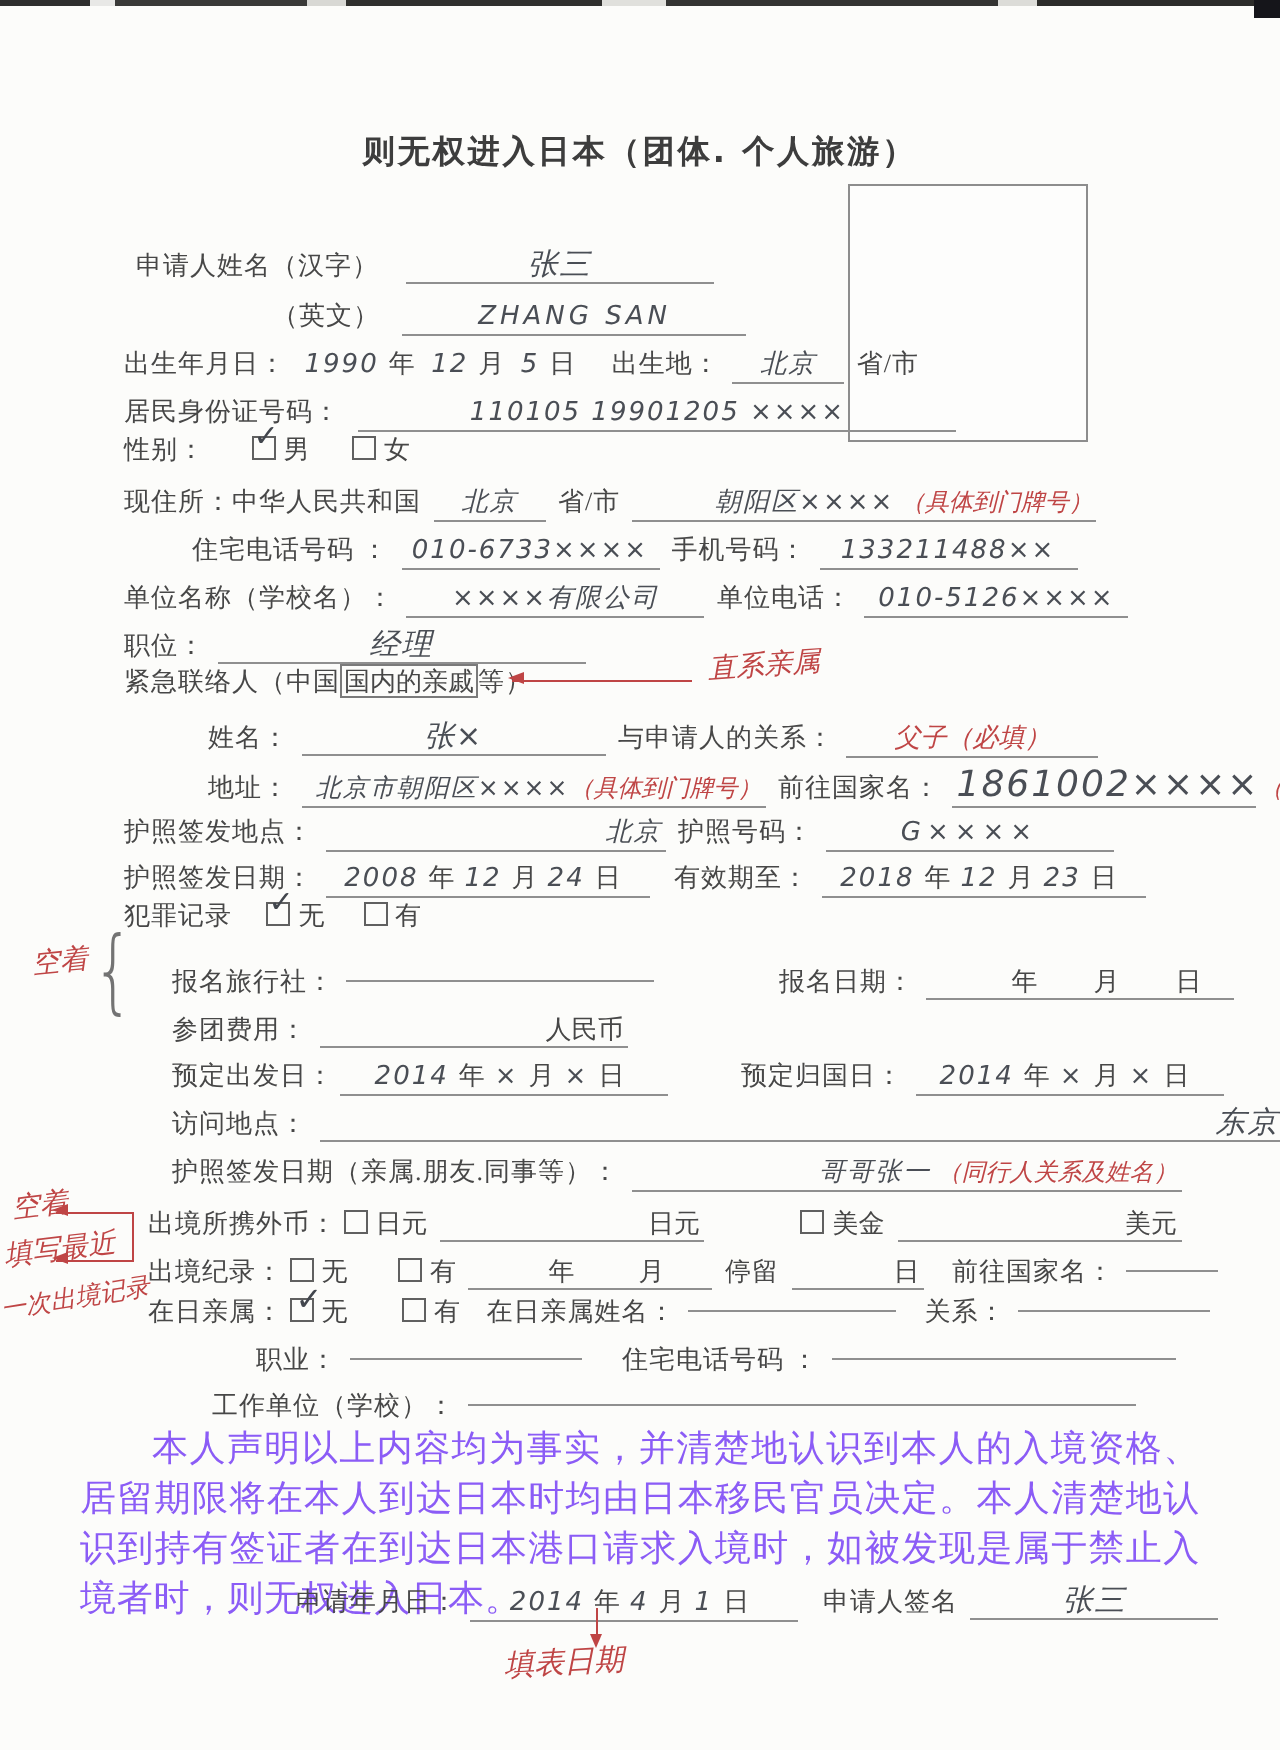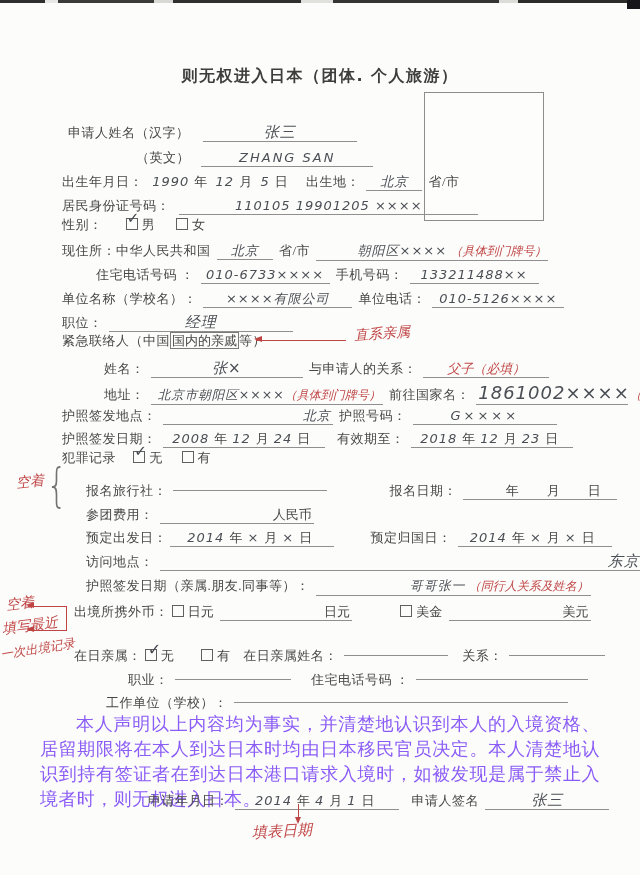--- a/index.html
+++ b/index.html
@@ -177,20 +177,30 @@
   </div>
 
   <div class="row" style="top:599px;left:74px">
     <span class="lbl">出境所携外币：</span>
     <span class="cb"></span><span>日元</span>
     <span class="u rgt" style="width:128px"><b class="unit" style="margin:0">日元</b></span>
     <span class="cb" style="margin-left:42px"></span><span>美金</span>
     <span class="u rgt" style="width:138px"><b class="unit" style="margin:0">美元</b></span>
   </div>
 
+  <div class="row" style="top:623px;left:74px">
+    <span class="lbl">出境纪录：</span>
+    <span class="cb"></span><span>无</span>
+    <span class="cb" style="margin-left:22px"></span><span>有</span>
+    <span class="u" style="width:118px"><b class="unit" style="margin:0 16px">年</b><b class="unit" style="margin:0 0 0 16px">月</b></span>
+    <span class="lbl">停留</span>
+    <span class="u rgt" style="width:62px"><b class="unit" style="margin:0">日</b></span>
+    <span class="lbl" style="margin-left:8px">前往国家名：</span>
+    <span class="u" style="width:42px"></span>
+  </div>
 
   <div class="row" style="top:647px;left:74px">
     <span class="lbl">在日亲属：</span>
     <span class="cb"><i class="tick" style="font-size:16px;left:2px">✓</i></span><span>无</span>
     <span class="cb" style="margin-left:24px"></span><span>有</span>
     <span class="lbl" style="margin-left:10px">在日亲属姓名：</span>
     <span class="u" style="width:100px"></span>
     <span class="lbl" style="margin-left:8px">关系：</span>
     <span class="u" style="width:92px"></span>
   </div>

